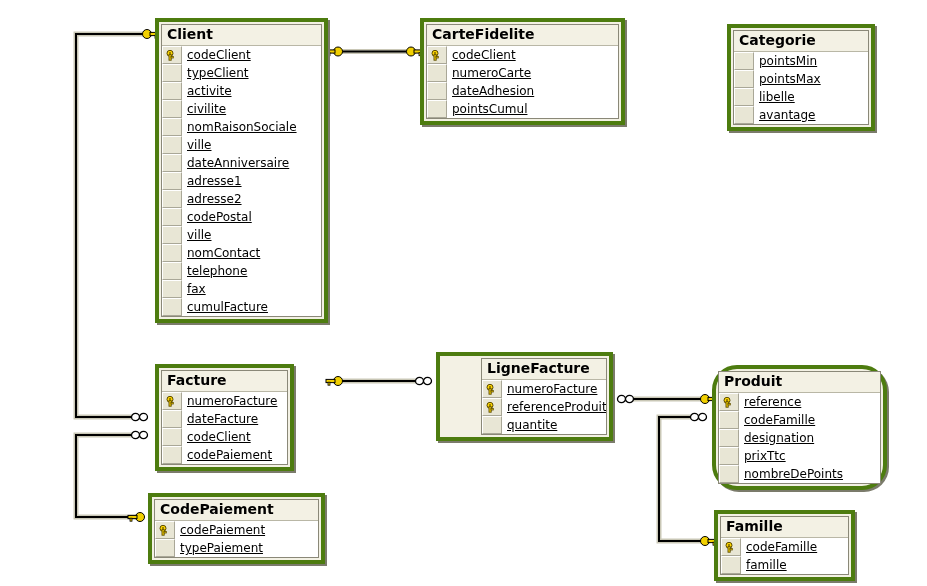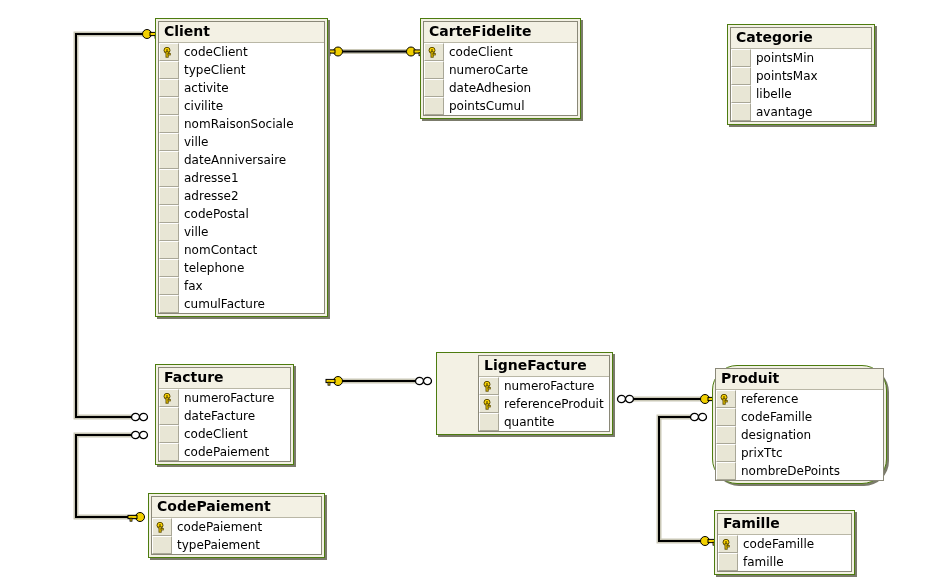--- a/index.html
+++ b/index.html
@@ -21,21 +21,21 @@
     position: absolute;
     left: 0; top: 0;
     width: 927px; height: 586px;
     pointer-events: none;
   }
 
   
   .table-box {
     position: absolute;
     background: #f3f1e4;
-    border: 1px solid #4d7c0f;
+    border: 4px solid #4d7c0f;
     box-sizing: border-box;
     box-shadow: 2px 2px 0 0 #7b7b6b;
     padding: 2px;
   }
   .table-inner {
     border: 1px solid #8a8878;
     background: #f3f1e4;
     box-sizing: border-box;
   }
   .table-title {
@@ -44,20 +44,21 @@
     color: #000000;
     padding: 2px 5px 3px 5px;
     line-height: 15px;
     background: #f3f1e4;
     border-bottom: 1px solid #b9b7a6;
     white-space: nowrap;
   }
   .field-list {
     background: #bef264;
     border-top: 0;
+    text-decoration: underline;
   }
   .field-row {
     display: flex;
     align-items: stretch;
     height: 18px;
     background: #ffffff;
   }
   .field-gutter {
     width: 20px;
     min-width: 20px;
@@ -215,21 +216,21 @@
               <div class="field-gutter"></div>
               <div class="field-name">fax</div>
             </div>
             <div class="field-row">
               <div class="field-gutter"></div>
               <div class="field-name">cumulFacture</div>
             </div>
           </div>
         </div>
       </div>
-      <div class="table-box" style="left: 420px; top: 18px; width: 161px;">
+      <div class="table-box" style="left: 420px; top: 18px; width: 205px;">
         <div class="table-inner">
           <div class="table-title">CarteFidelite</div>
           <div class="field-list">
             <div class="field-row">
               <div class="field-gutter">
                 <svg class="key-glyph" viewBox="0 0 13 11" xmlns="http://www.w3.org/2000/svg">
                   <circle cx="4" cy="3.3" r="3" fill="#ffd700" stroke="#5a4a00" stroke-width="1"></circle>
                   <circle cx="4" cy="3.0" r="1" fill="#7a6500"></circle>
                   <rect x="3" y="4.6" width="2.2" height="5.6" fill="#ffd700" stroke="#5a4a00" stroke-width="0.9"></rect>
                   <rect x="5.0" y="6.4" width="2.3" height="1.6" fill="#ffd700" stroke="#5a4a00" stroke-width="0.8"></rect>

